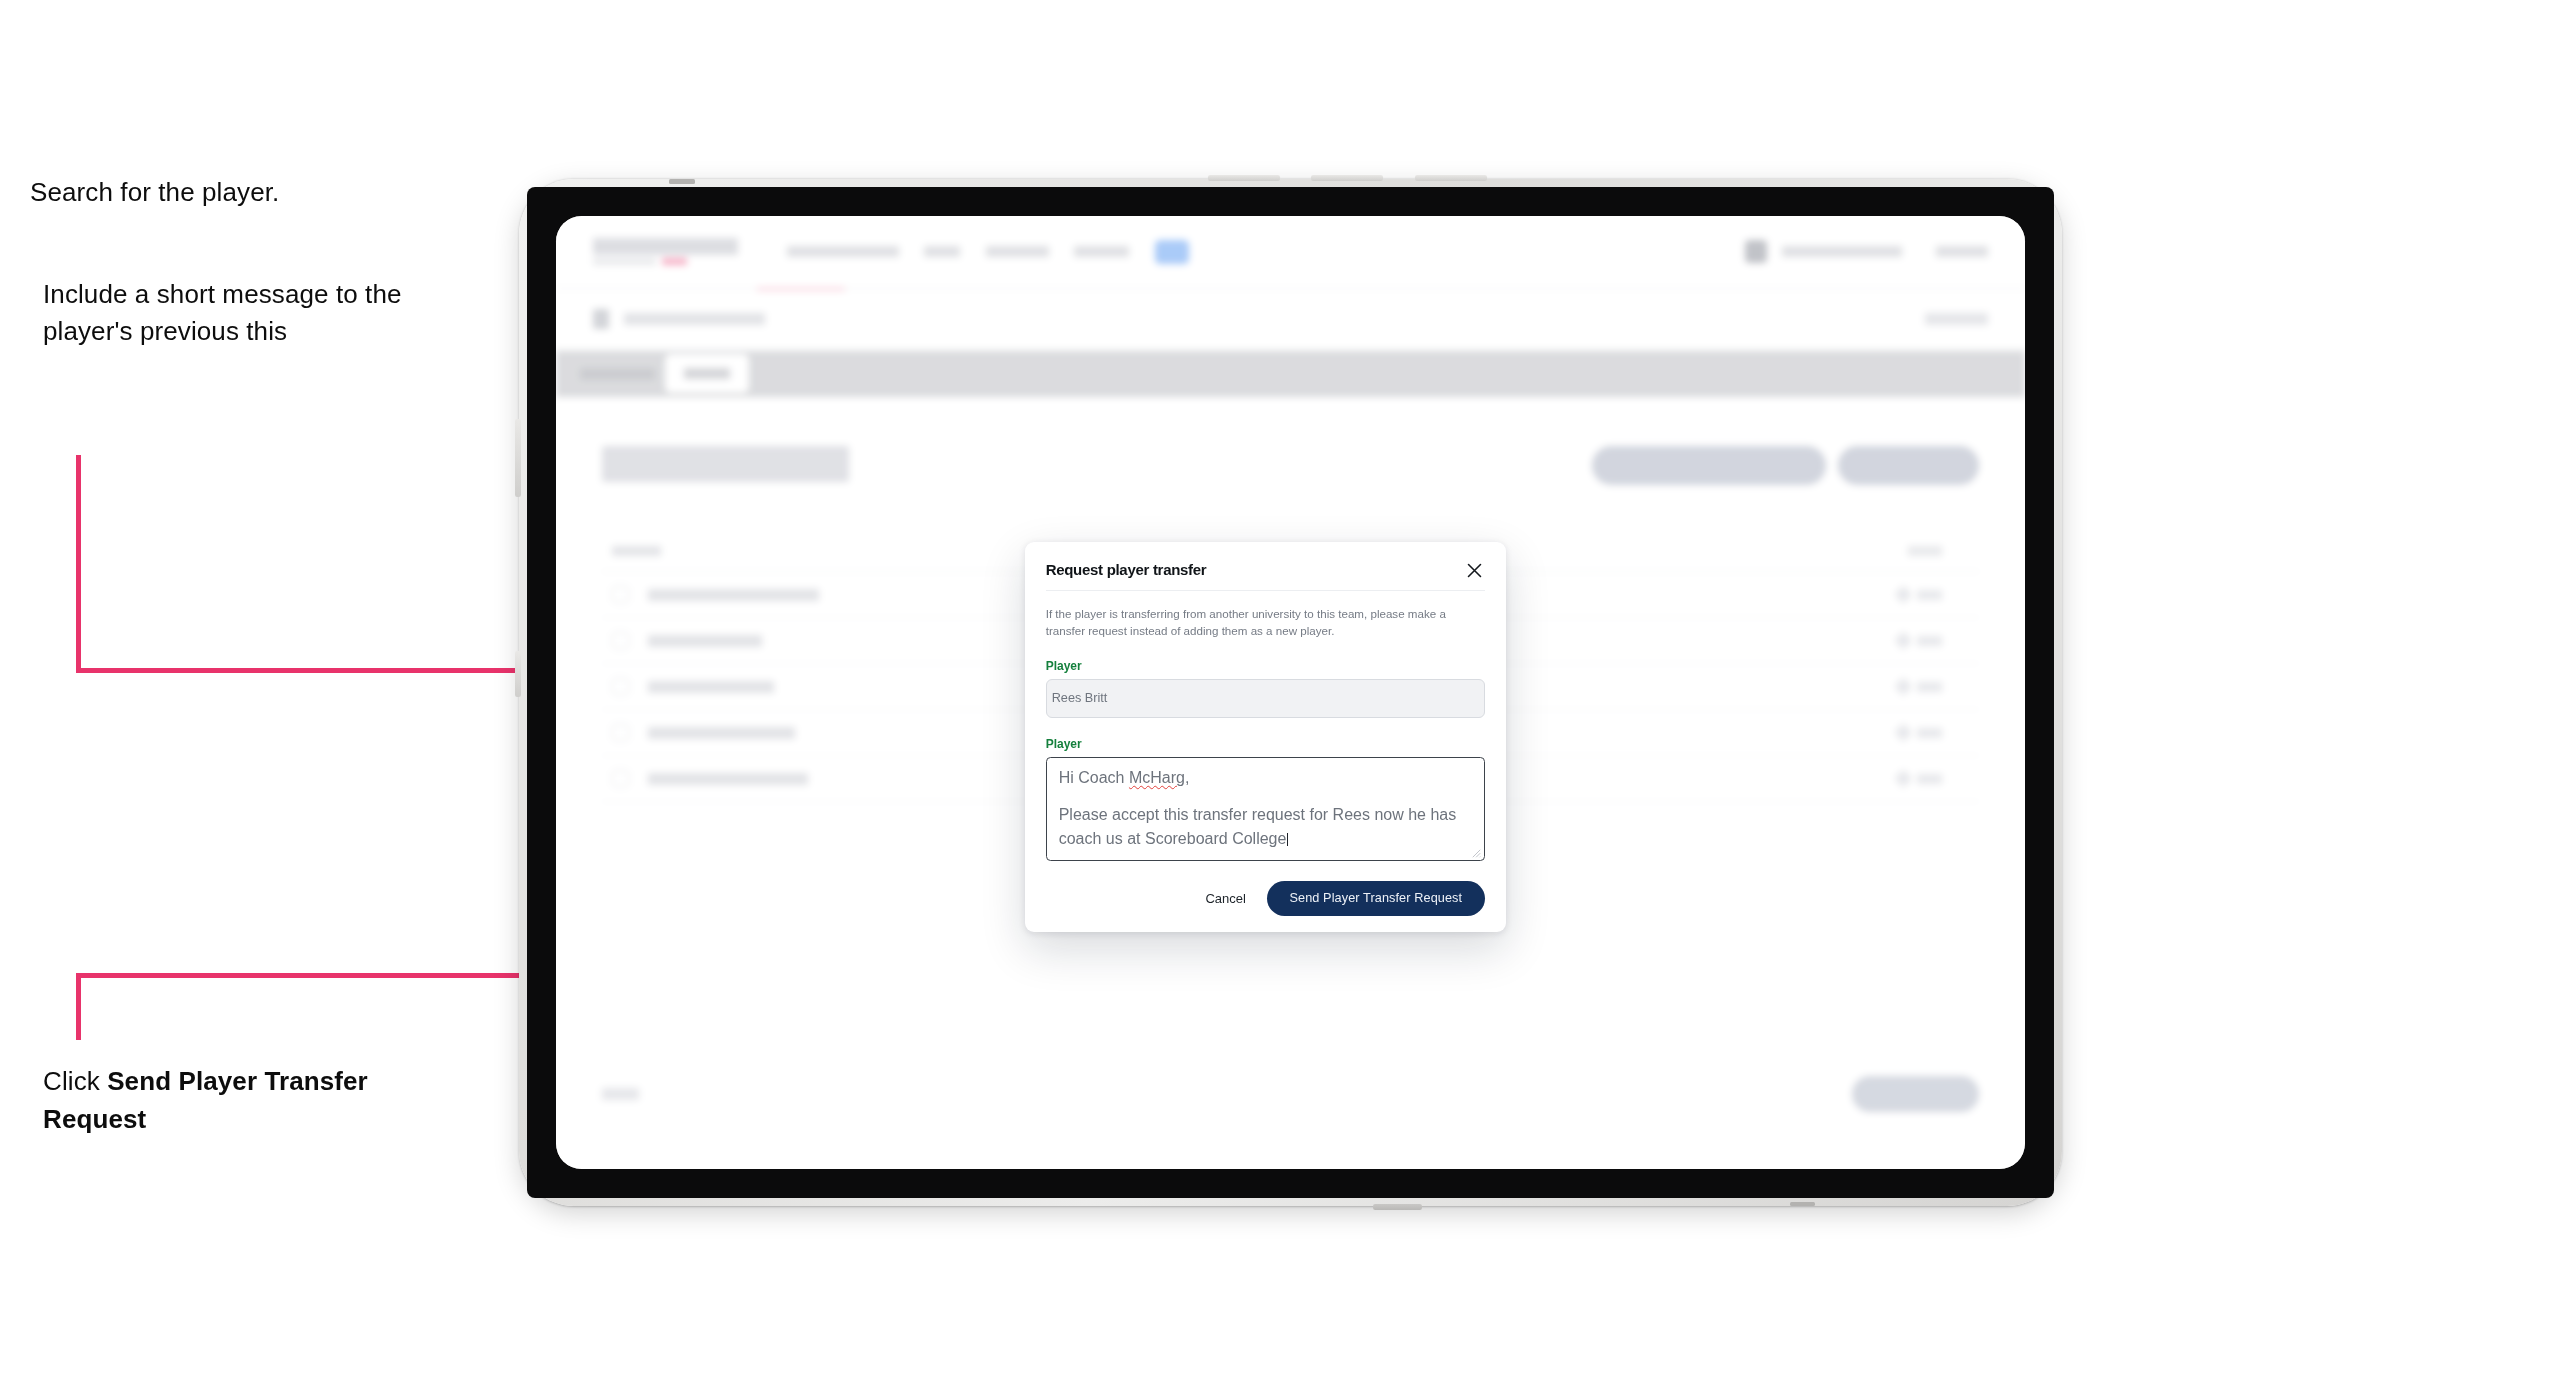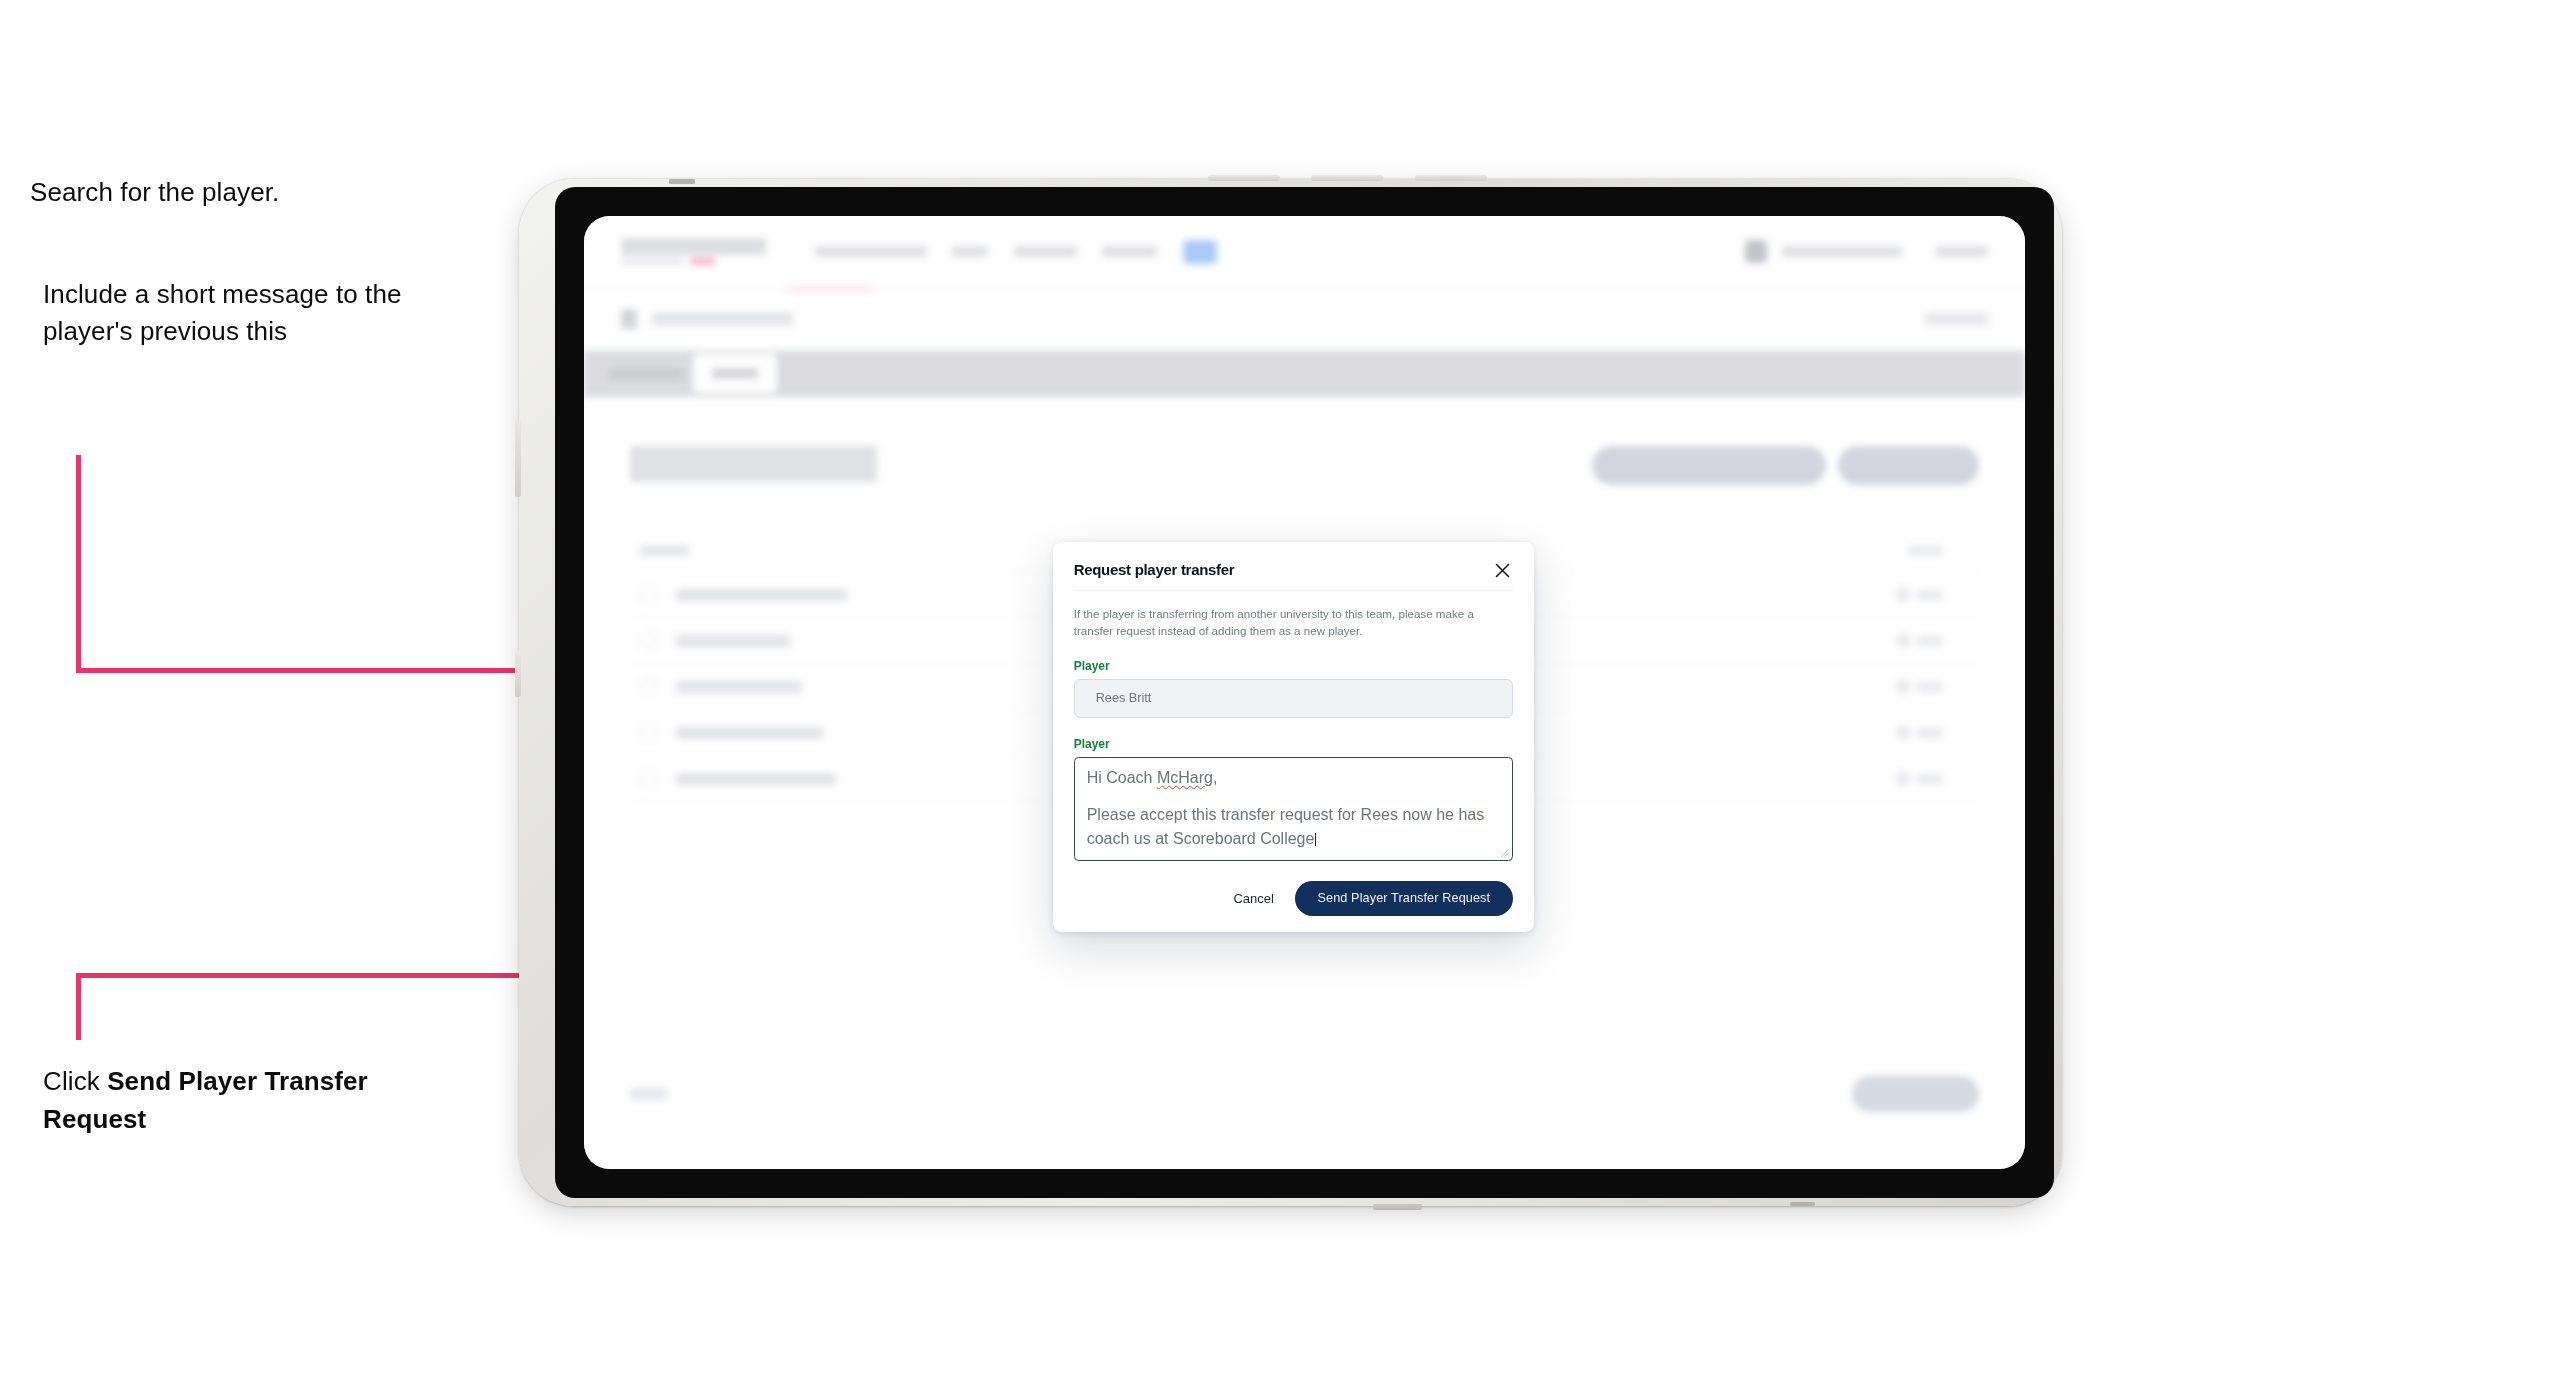--- a/index.html
+++ b/index.html
@@ -45,23 +45,22 @@
     position: absolute;
     left: 519px; top: 179px;
     width: 1543px; height: 1027px;
     border-radius: 55px;
     background: linear-gradient(135deg,#f2f2f1 0%,#dedddb 38%,#ececeb 62%,#d5d4d2 100%);
     box-shadow: 0 7.5px 25.5px rgba(0,0,0,.17), 0 0.7px 2.2px rgba(0,0,0,.22);
   }
   #bezel {
     position: absolute;
     left: 8.2px; top: 8.2px; right: 8.2px; bottom: 8.2px;
-    border-radius: 20px;
+    border-radius: 8px;
     background: #0b0b0c;
-    margin-left: 28px;
   }
   #screen {
     position: absolute;
     left: 28.5px; top: 28.5px; right: 28.5px; bottom: 28.5px;
     border-radius: 25.5px;
     background: #ffffff;
     overflow: hidden;
   }
   
   .hwbtn { position: absolute; background: linear-gradient(180deg,#e9e8e6,#cfcecc); border-radius: 2.2px; }
@@ -169,21 +168,21 @@
   #modal-close svg { display: block; }
   #modal-desc { margin: 13.5px 0 0 0; font-size: 11.6px; line-height: 1.5; color: #757b85; }
   .field-label { margin: 19px 0 6px 0; font-size: 12px; font-weight: 700; color: #15803d; }
   #player-input {
     width: 100%; height: 39px;
     background: #f1f2f4;
     border: 0.7px solid #d8dbe0;
     border-radius: 6px;
     font-family: "Liberation Sans", sans-serif;
     font-size: 12.7px; color: #6f757e;
-    padding: 0 21px;
+    padding: 0 5px;
     outline: none;
   }
   #message-box {
     width: 100%;
     border: 1.2px solid #3d434b;
     border-radius: 4.5px;
     padding: 8.2px 12px 9.7px 12px;
     font-size: 16px; line-height: 1.48;
     color: #6d737c;
     position: relative;

